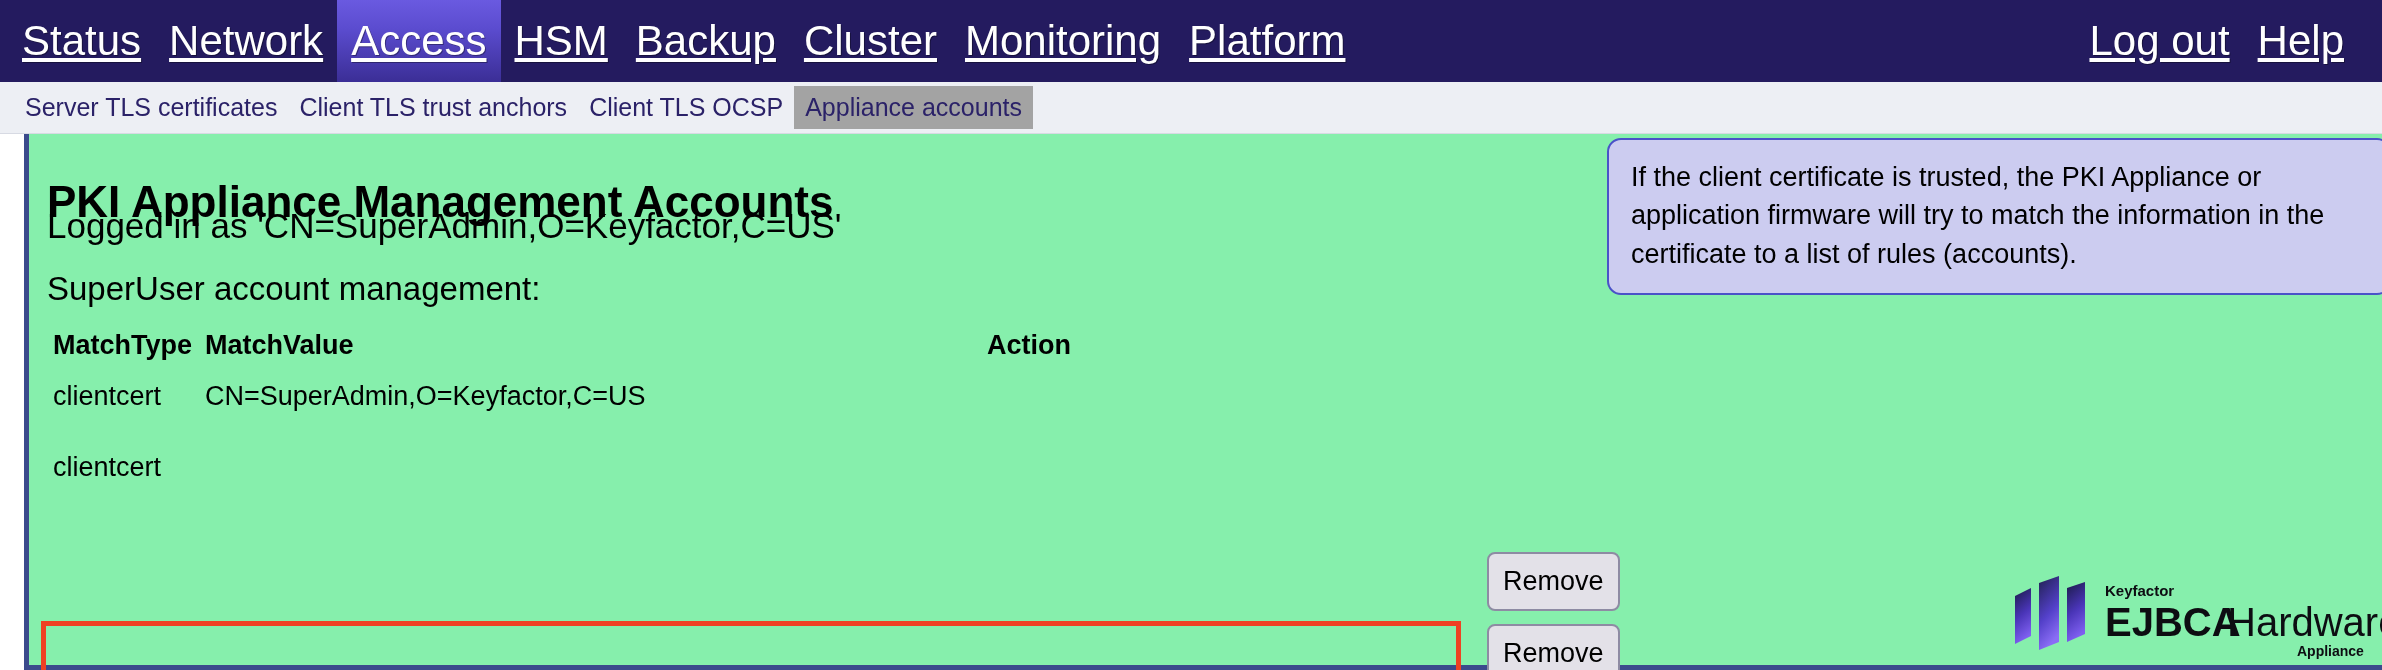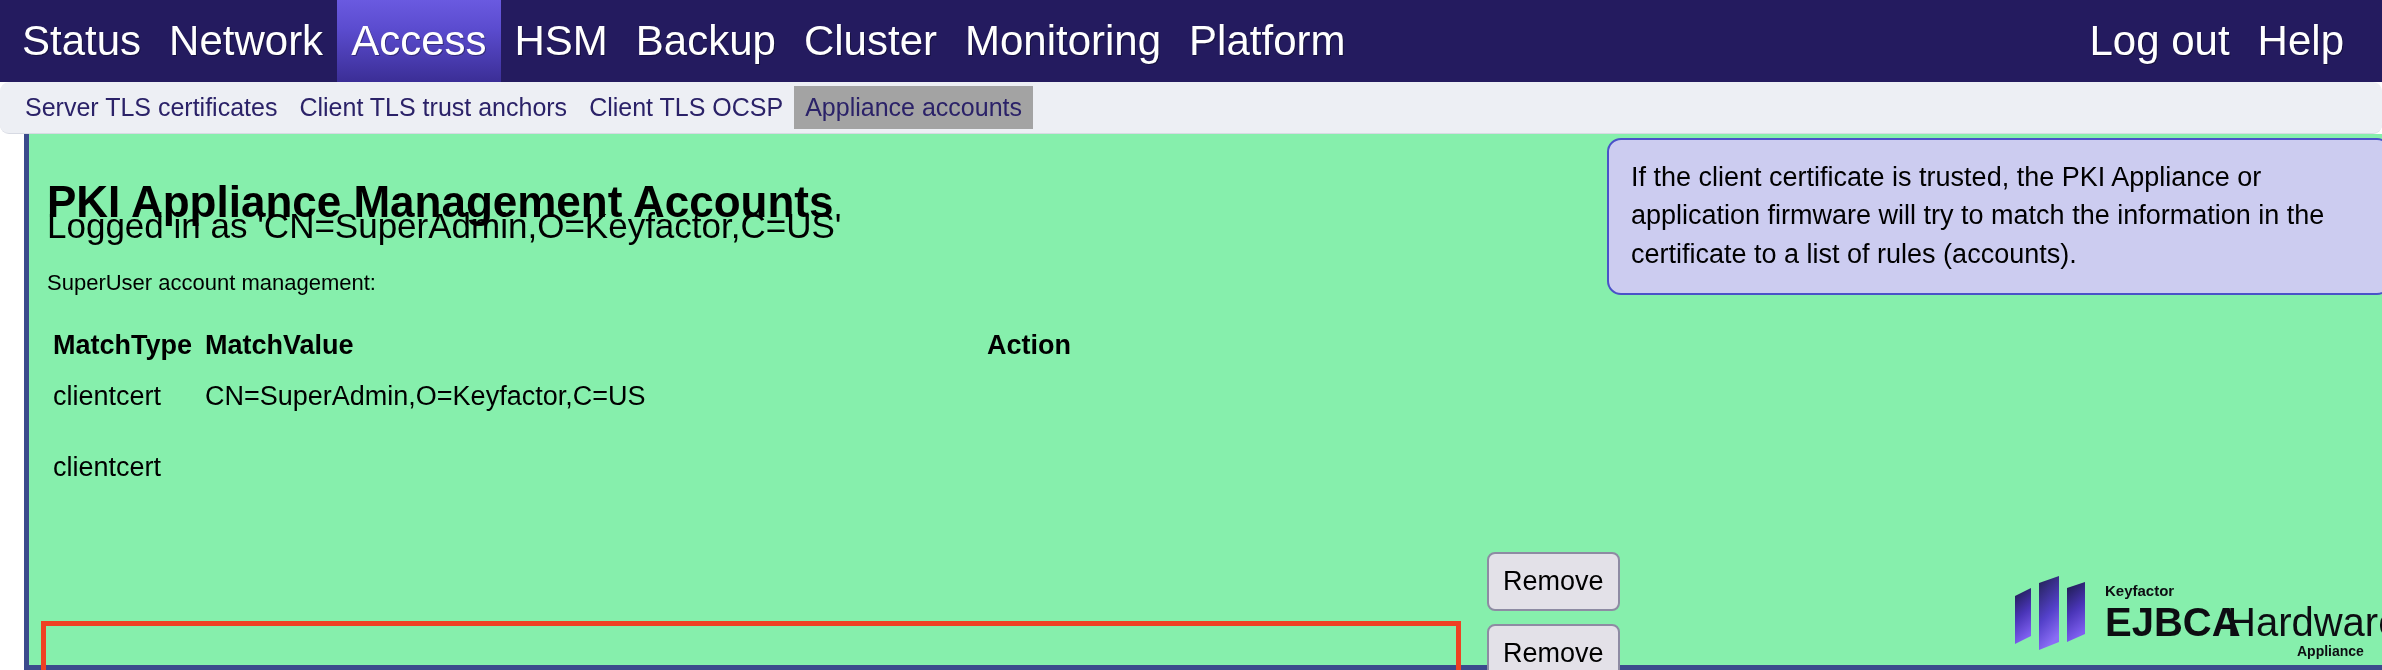--- a/index.html
+++ b/index.html
@@ -41,38 +41,38 @@
     display: flex;
     align-items: center;
     padding: 16px 14px;
     color: #ffffff;
     font-size: 42px;
     line-height: 1;
     white-space: nowrap;
     letter-spacing: 0px;
     cursor: pointer;
     text-shadow: 1px 1px 0 rgba(0,0,0,0.35);
+    text-decoration: underline;
   }
   .nav-item.active {
     background: linear-gradient(180deg, #6a5ae0 0%, #5b4ccf 35%, #3b2e96 100%);
   }
 
   
   .subnav {
     position: absolute;
     left: 0; top: 82px;
     width: 2382px;
     height: 52px;
     background: #edeff4;
     display: flex;
     align-items: center;
     padding-left: 14px;
     box-sizing: border-box;
     border-bottom: 1px solid #d7dae3;
-    border-radius: 9px;
   }
   .subnav-item {
     color: #2b2268;
     font-size: 25px;
     line-height: 1;
     padding: 9px 11px;
     white-space: nowrap;
     cursor: pointer;
   }
   .subnav-item.active {
@@ -108,21 +108,21 @@
     left: 18px;
     top: 72px;
     font-size: 35px;
     color: #000000;
     white-space: nowrap;
   }
   .section-label {
     position: absolute;
     left: 18px;
     top: 136px;
-    font-size: 22px;
+    font-size: 33px;
     color: #000000;
     white-space: nowrap;
     text-align: center;
   }
 
   
   .acct-table {
     position: absolute;
     left: 18px;
     top: 196px;

